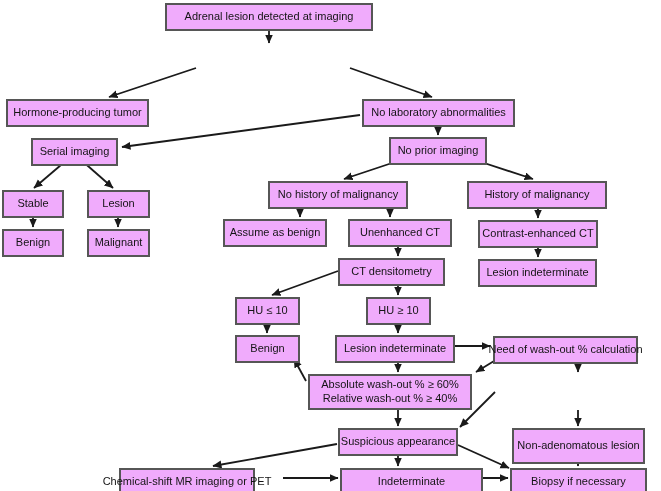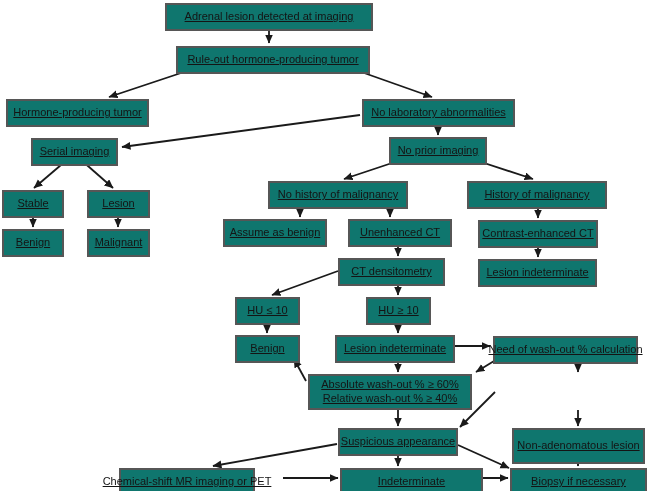--- a/index.html
+++ b/index.html
@@ -8,33 +8,32 @@
     width:661px;height:491px;
     background:#ffffff;
     font-family:"Liberation Sans",sans-serif;
     overflow:hidden;
   }
   #arrows{position:absolute;left:0;top:0;z-index:1;}
   .node{
     position:absolute;
     z-index:2;
     box-sizing:border-box;
-    background:#0f766e;
+    background:#f0abfc;
     border:2px solid #565656;
     color:#141414;
     font-size:11px;
     line-height:1.25;
     display:flex;
     flex-direction:column;
     align-items:center;
     justify-content:center;
     text-align:center;
     padding:12px 2px;
     white-space:nowrap;
-    text-decoration:underline;
   }
   .node span{display:block;}
 </style>
 </head>
 <body>
 
 <div id="stage">
 
   <svg id="arrows" width="661" height="491" viewBox="0 0 661 491">
     <defs>
@@ -74,21 +73,20 @@
       <line x1="398" y1="449" x2="398" y2="466" marker-end="url(#ah)"></line>
       <line x1="337" y1="444" x2="213" y2="466" marker-end="url(#ah)"></line>
       <line x1="458" y1="445" x2="509" y2="468" marker-end="url(#ah)"></line>
       <line x1="283" y1="478" x2="338" y2="478" marker-end="url(#ah)"></line>
       <line x1="458" y1="478" x2="508" y2="478" marker-end="url(#ah)"></line>
       <line x1="578" y1="449" x2="578" y2="466" marker-end="url(#ah)"></line>
     </g>
   </svg>
 
   <div class="node" style="left:165px;top:3px;width:208px;height:20px">Adrenal lesion detected at imaging</div>
-  <div class="node" style="left:176px;top:46px;width:194px;height:22px">Rule-out hormone-producing tumor</div>
   <div class="node" style="left:6px;top:99px;width:143px;height:22px">Hormone-producing tumor</div>
   <div class="node" style="left:362px;top:99px;width:153px;height:22px">No laboratory abnormalities</div>
   <div class="node" style="left:31px;top:138px;width:87px;height:21px">Serial imaging</div>
   <div class="node" style="left:389px;top:137px;width:98px;height:21px">No prior imaging</div>
   <div class="node" style="left:2px;top:190px;width:62px;height:21px">Stable</div>
   <div class="node" style="left:87px;top:190px;width:63px;height:21px">Lesion</div>
   <div class="node" style="left:2px;top:229px;width:62px;height:21px">Benign</div>
   <div class="node" style="left:87px;top:229px;width:63px;height:21px">Malignant</div>
   <div class="node" style="left:268px;top:181px;width:140px;height:21px">No history of malignancy</div>
   <div class="node" style="left:467px;top:181px;width:140px;height:21px">History of malignancy</div>

